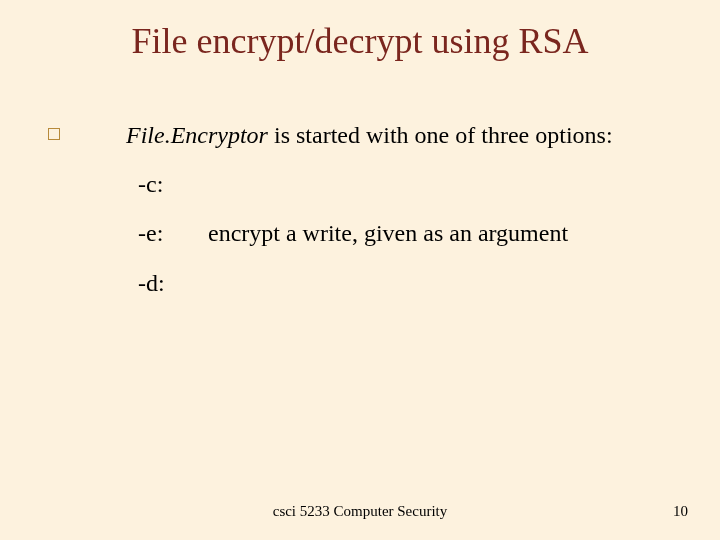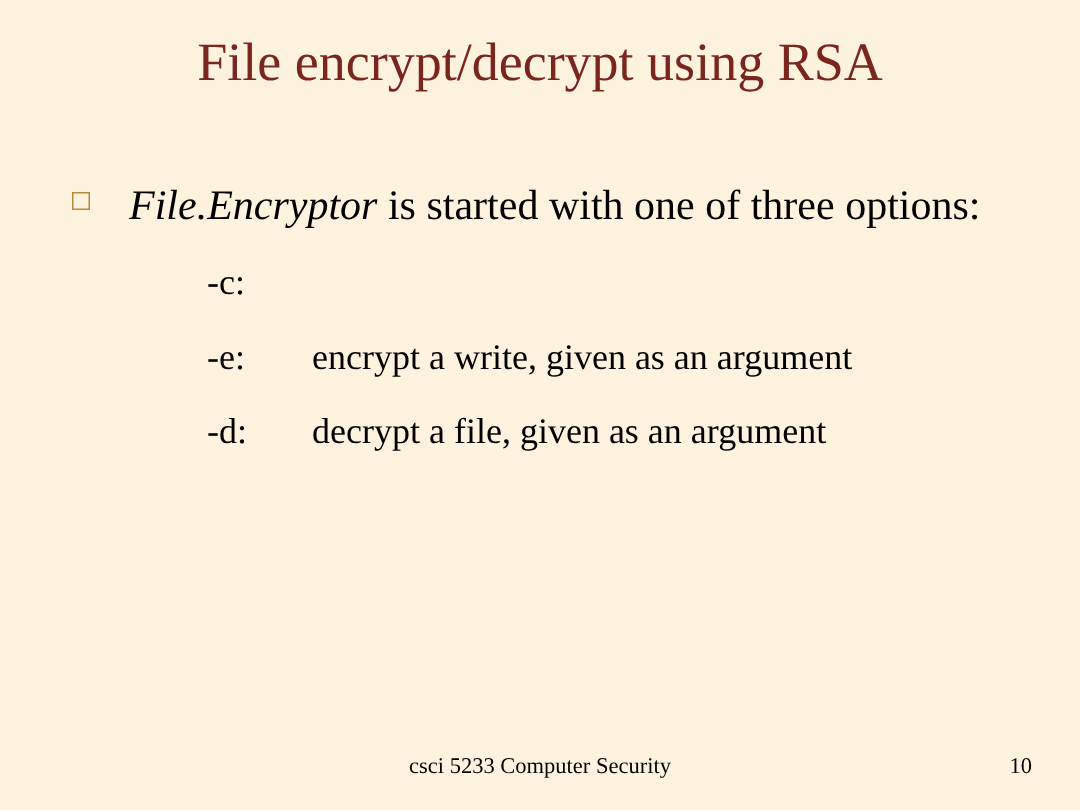--- a/index.html
+++ b/index.html
@@ -42,22 +42,23 @@
   .bullet-icon {
     width: 12px;
     height: 12px;
     border: 1.5px solid #b78a3a;
     box-sizing: border-box;
     margin-top: 8px;
     margin-right: 26px;
     flex: 0 0 auto;
   }
   .lead-text {
-    font-size: 28px;
+    font-size: 24px;
     line-height: 1.3;
+    margin-left: 40px;
   }
   .lead-text .em {
     font-style: italic;
   }
   .options {
     margin-left: 90px;
     margin-top: 6px;
   }
   .opt-row {
     display: flex;
@@ -104,21 +105,20 @@
     <div class="options">
       <div class="opt-row">
         <div class="opt-flag">-c:</div>
       </div>
       <div class="opt-row">
         <div class="opt-flag">-e:</div>
         <div>encrypt a write, given as an argument</div>
       </div>
       <div class="opt-row">
         <div class="opt-flag">-d:</div>
-        <div>decrypt a file, given as an argument</div>
       </div>
     </div>
   </div>
 
   <div class="footer-center">csci 5233 Computer Security</div>
   <div class="footer-right">10</div>
 
 </div>
 
 </body></html>

